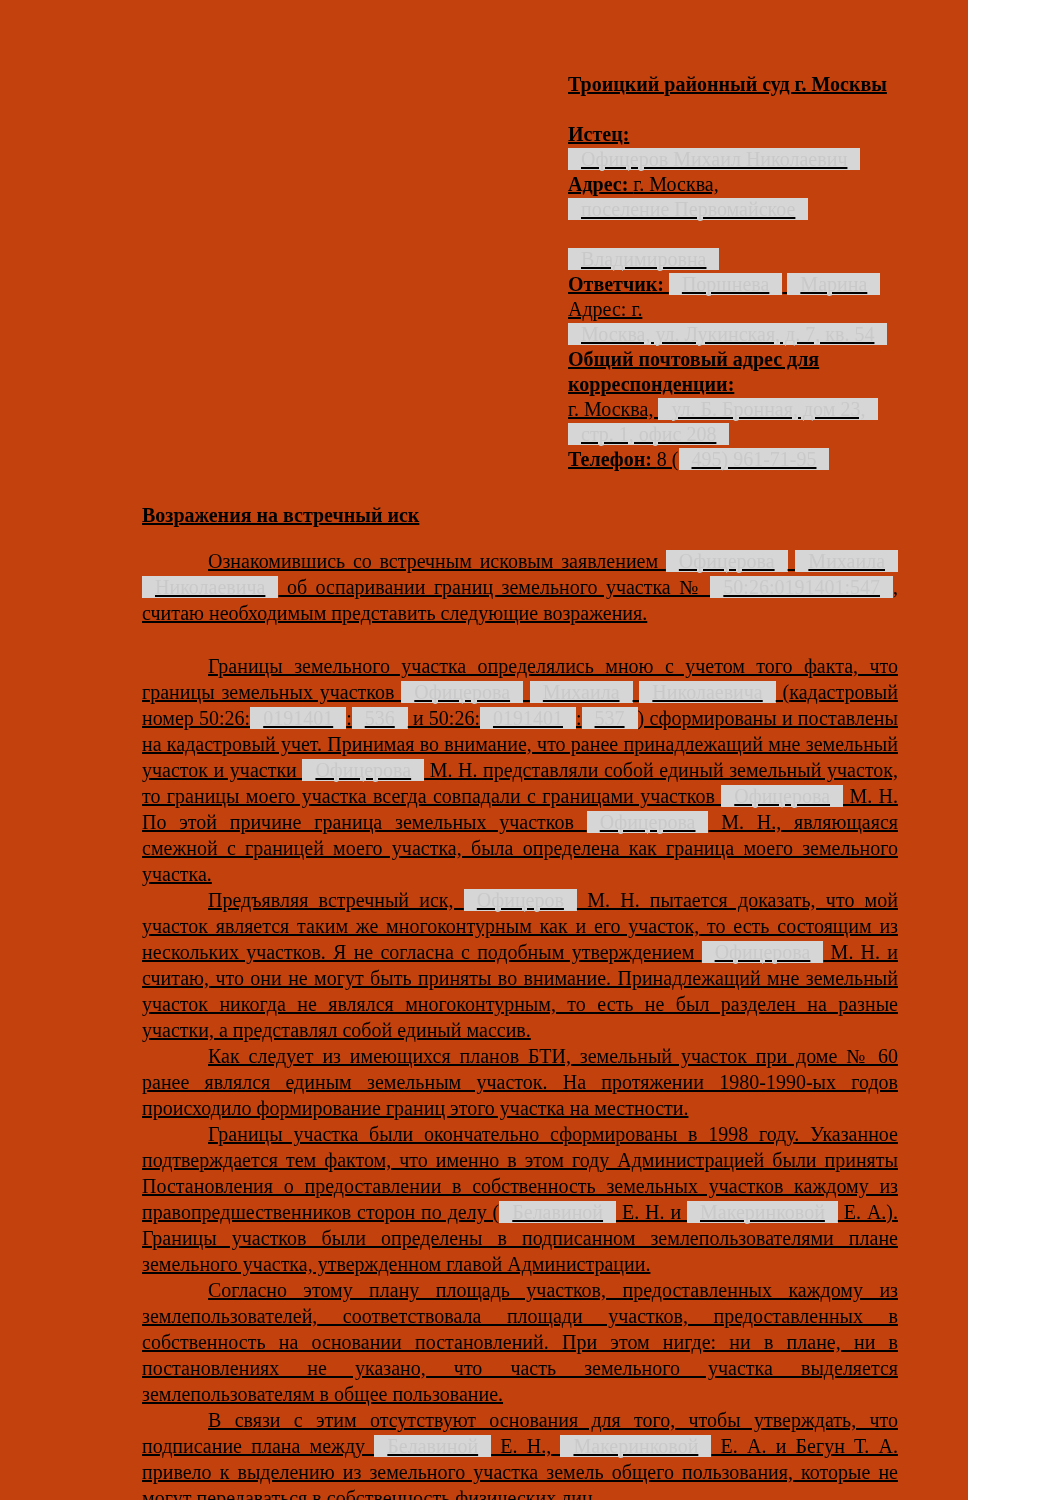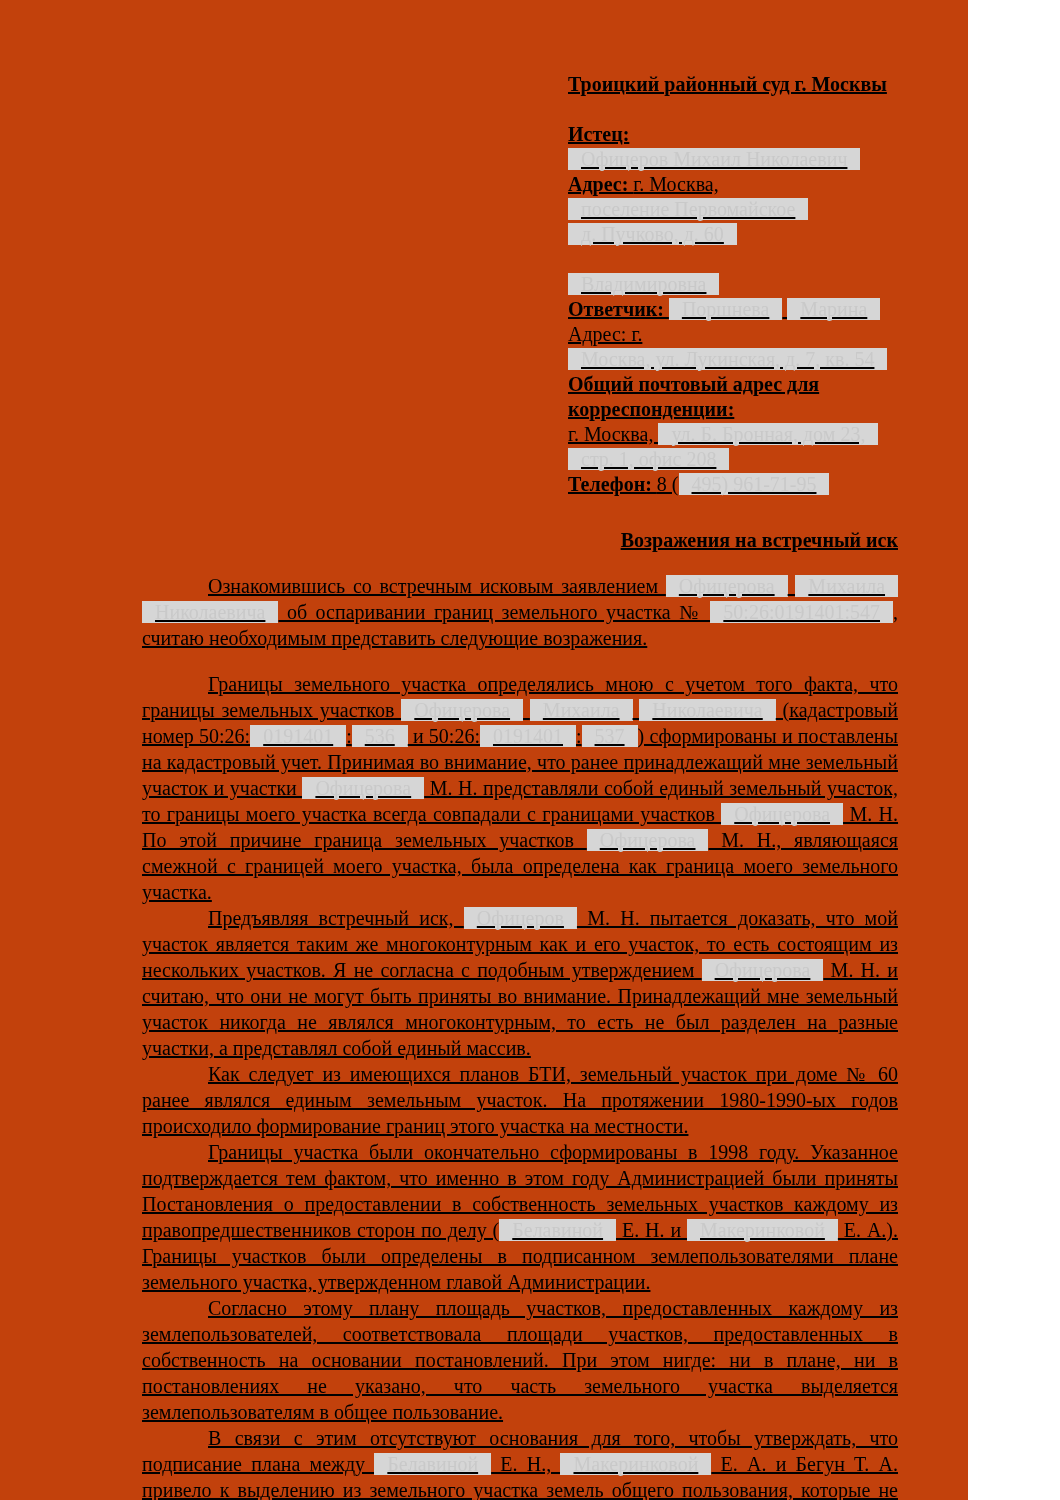--- a/index.html
+++ b/index.html
@@ -23,45 +23,44 @@
   }
   .header-block .line{min-height:25px;}
   .linegap{height:25px;}
   .redact{
     background:var(--redact-bg,#d6d6d6);
     color:var(--redact-fg,#c9c9c9);
     padding:0 13px;
     white-space:nowrap;
   }
   .title{
-    text-align:right;
+    text-align:left;
     font-weight:bold;
     line-height:26px;
     margin-top:30px;
   }
   .body-text{margin-top:20px;}
   .body-text p{
     margin:0;
     text-align:justify;
     text-indent:66px;
     line-height:26px;
   }
-  .body-text p.space-after{margin-bottom:20px;}
+  .body-text p.space-after{margin-bottom:27px;}
 </style>
 </head>
 <body>
 
 <div class="page">
   <div class="header-block">
     <div class="line b">Троицкий районный суд г. Москвы</div>
     <div id="header-lines">
         <div class="linegap"></div>
         <div class="line"><span class="b">Истец: </span><span class="redact">Офицеров Михаил Николаевич</span></div>
         <div class="line"><span class="b">Адрес: </span><span>г. Москва, </span><span class="redact">поселение Первомайское</span></div>
-        <div class="line"><span class="redact">д. Пучково, д. 60</span></div>
         <div class="linegap"></div>
         <div class="line"><span class="redact">Владимировна</span></div>
         <div class="line"><span class="b">Ответчик: </span><span class="redact">Поршнева</span><span> </span><span class="redact">Марина</span></div>
         <div class="line"><span>Адрес: г. </span><span class="redact">Москва, ул. Лукинская, д. 7, кв. 54</span></div>
         <div class="line"><span class="b">Общий почтовый адрес для</span></div>
         <div class="line"><span class="b">корреспонденции:</span></div>
         <div class="line"><span>г. Москва, </span><span class="redact">ул. Б. Бронная, дом 23,</span></div>
         <div class="line"><span class="redact">стр. 1, офис 208</span></div>
         <div class="line"><span class="b">Телефон: </span><span>8 (</span><span class="redact">495) 961-71-95</span></div>
       </div>

